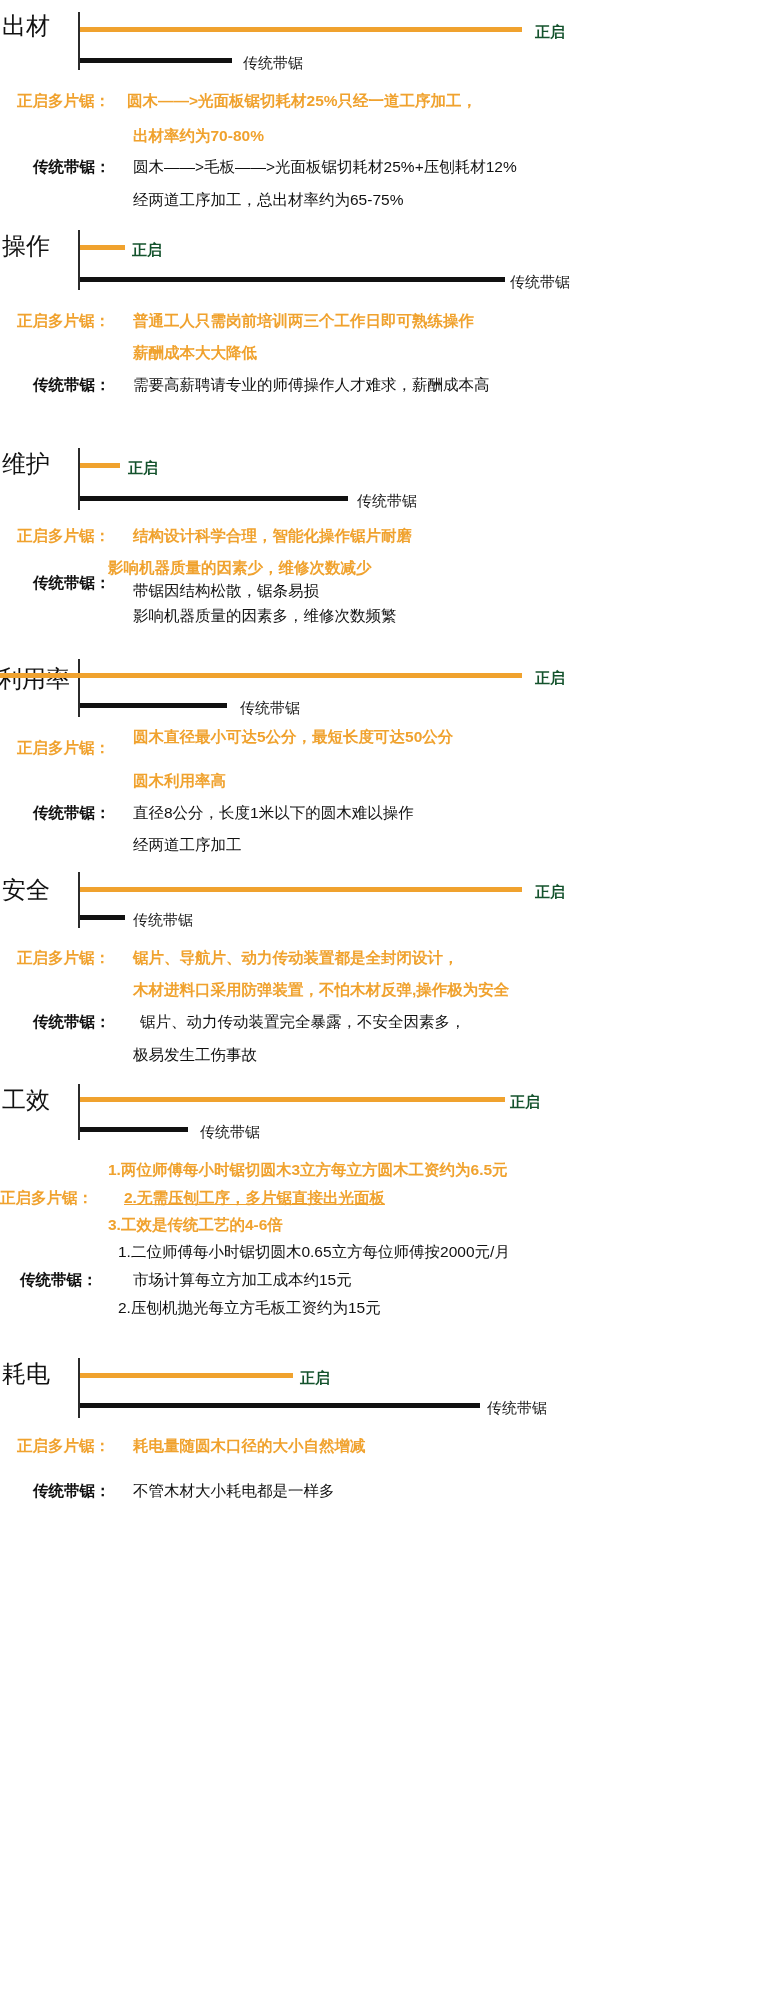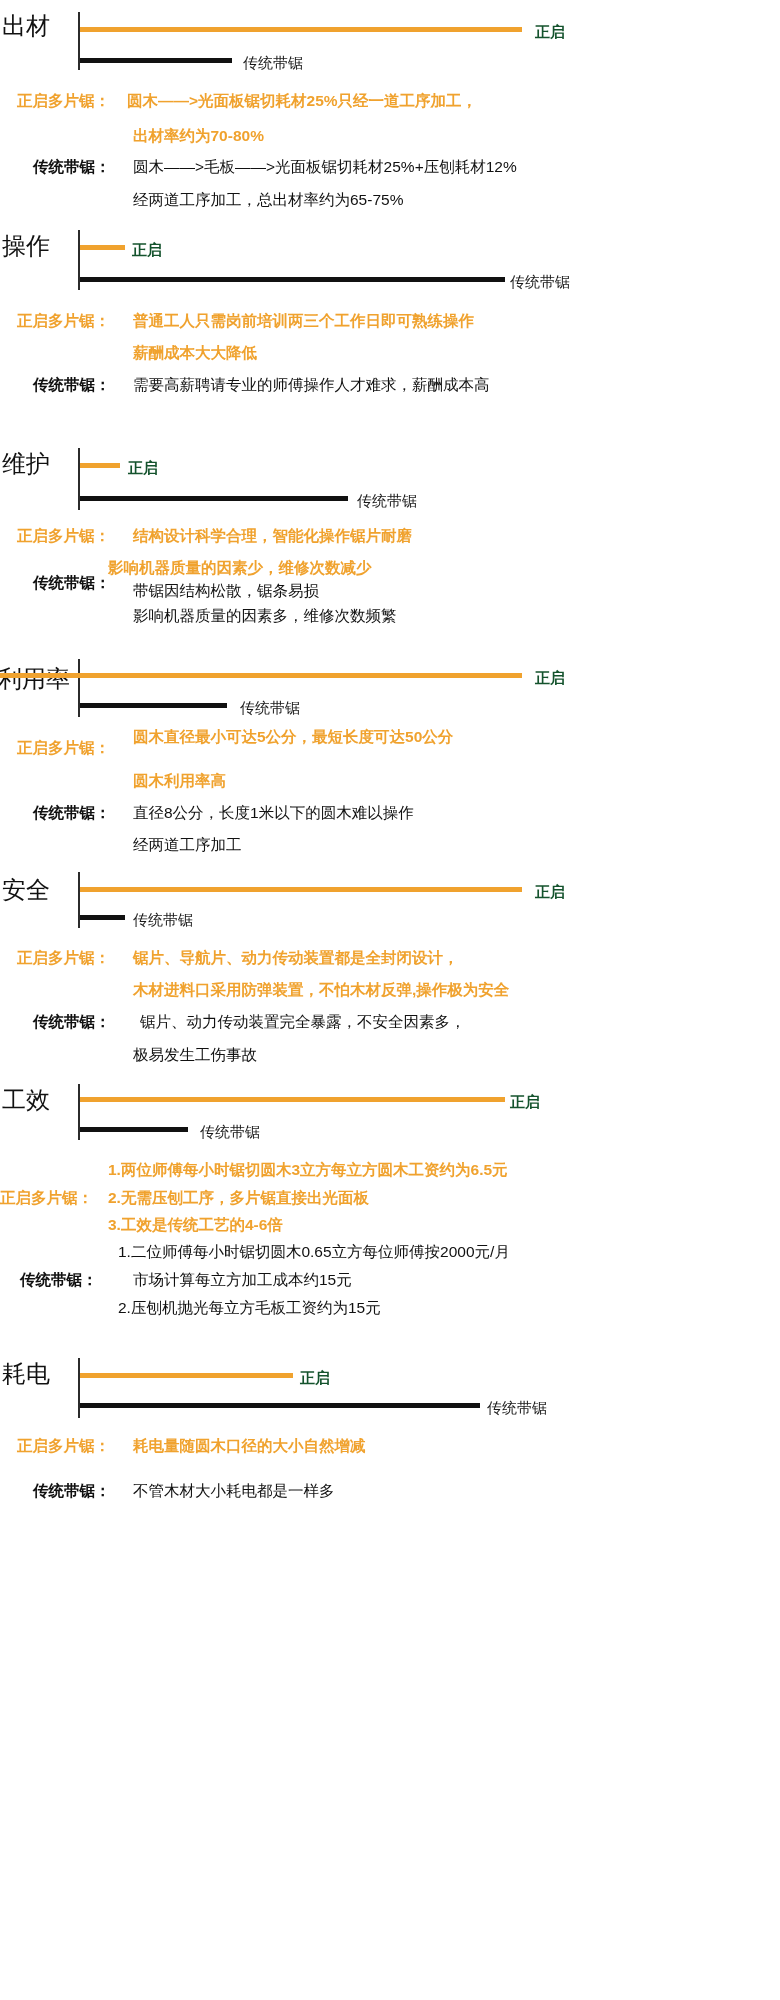--- a/index.html
+++ b/index.html
@@ -153,21 +153,21 @@
   <div class="cat-title" style="top:12px;">工效</div>
   <div class="axis" style="top:12px; height:56px;"></div>
   <div class="bar" style="top:25px; width:425px;"></div>
   <div class="bar-label orange" style="left:510px; top:22px;">正启</div>
   <div class="bar dark" style="top:55px; width:108px;"></div>
   <div class="bar-label dark" style="left:200px; top:52px;">传统带锯</div>
 
   <div class="textblock">
     <div class="tb-line orange" style="left:108px; top:90px;">1.两位师傅每小时锯切圆木3立方每立方圆木工资约为6.5元</div>
     <div class="tb-line orange tb-tag" style="left:0px; top:118px;">正启多片锯：</div>
-    <div class="tb-line orange" style="left:108px; top:118px;">2.无需压刨工序，多片锯直接出光面板</div>
+    <div class="tb-line orange" style="left:124px; top:118px;text-decoration:underline;">2.无需压刨工序，多片锯直接出光面板</div>
     <div class="tb-line orange" style="left:108px; top:145px;">3.工效是传统工艺的4-6倍</div>
     <div class="tb-line dark" style="left:118px; top:172px;">1.二位师傅每小时锯切圆木0.65立方每位师傅按2000元/月</div>
     <div class="tb-line dark tb-tag" style="left:20px; top:200px;">传统带锯：</div>
     <div class="tb-line dark" style="left:133px; top:200px;">市场计算每立方加工成本约15元</div>
     <div class="tb-line dark" style="left:118px; top:228px;">2.压刨机抛光每立方毛板工资约为15元</div>
   </div>
 </div>
 
 <div class="section" style="position:absolute; left:0; top:1340px; width:780px; height:170px;">
   <div class="cat-title" style="top:18px;text-align:right;">耗电</div>

